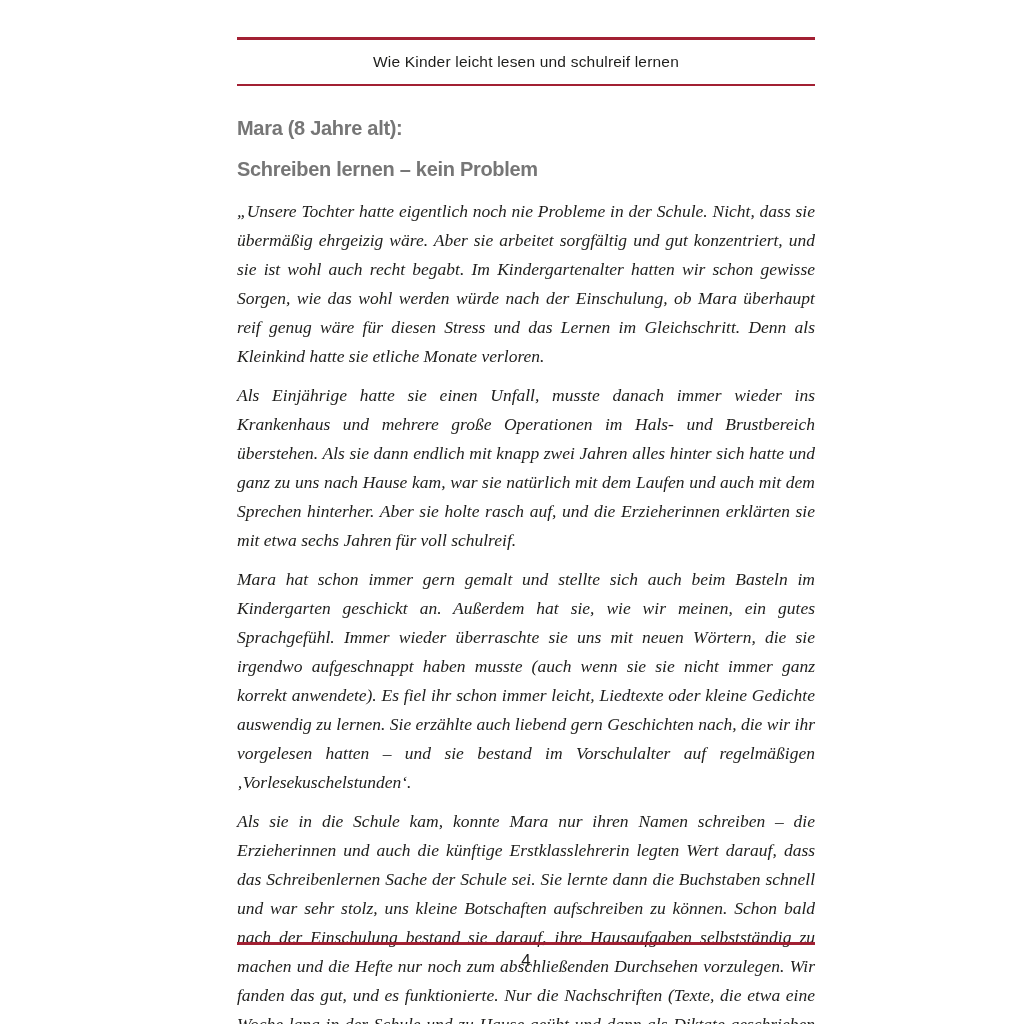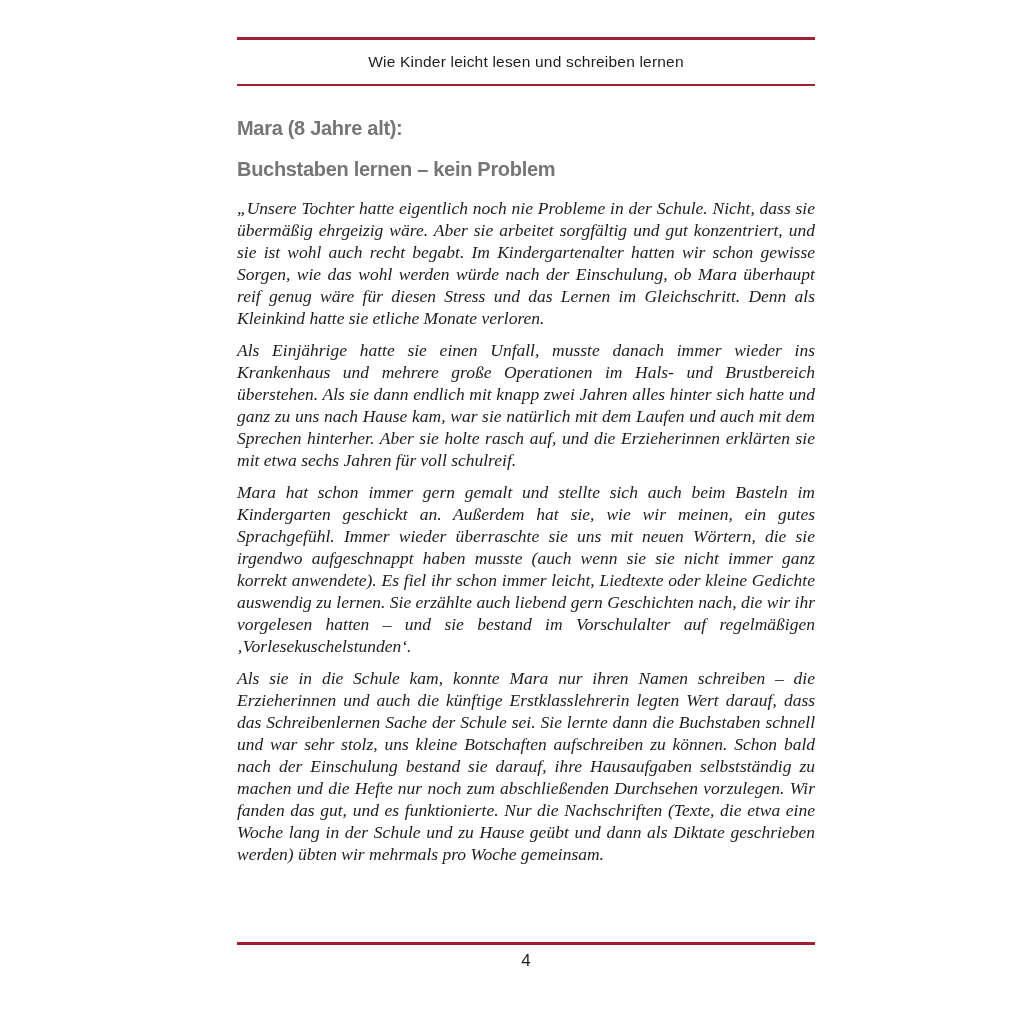--- a/index.html
+++ b/index.html
@@ -54,21 +54,21 @@
     position: absolute;
     left: 237px;
     width: 578px;
     top: 197px;
   }
   .body-text p {
     margin: 0 0 10px 0;
     font-family: "Liberation Serif", serif;
     font-style: italic;
     font-size: 17.5px;
-    line-height: 22px;
+    line-height: 29px;
     text-align: justify;
     color: #1d1d1b;
   }
 
   .page-number {
     position: absolute;
     left: 237px;
     width: 578px;
     top: 951px;
     text-align: center;
@@ -76,27 +76,27 @@
     color: #1d1d1b;
   }
 </style>
 </head>
 <body>
 
 <div class="page">
 
   <div class="rule rule-top"></div>
 
-  <div class="running-header">Wie Kinder leicht lesen und schreiben lernen</div>
+  <div class="running-header">Wie Kinder leicht lesen und schulreif lernen</div>
 
   <div class="rule rule-header"></div>
 
   <h1 class="chapter-title">
     <span class="title-line">Mara (8 Jahre alt):</span>
-    <span class="title-line">Buchstaben lernen – kein Problem</span>
+    <span class="title-line">Schreiben lernen – kein Problem</span>
   </h1>
 
   <div class="body-text">
     <p>„Unsere Tochter hatte eigentlich noch nie Probleme in der Schule. Nicht, dass sie übermäßig ehrgeizig wäre. Aber sie arbeitet sorgfältig und gut konzentriert, und sie ist wohl auch recht begabt. Im Kindergartenalter hatten wir schon gewisse Sorgen, wie das wohl werden würde nach der Einschulung, ob Mara überhaupt reif genug wäre für diesen Stress und das Lernen im Gleichschritt. Denn als Kleinkind hatte sie etliche Monate verloren.</p>
     <p>Als Einjährige hatte sie einen Unfall, musste danach immer wieder ins Krankenhaus und mehrere große Operationen im Hals- und Brustbereich überstehen. Als sie dann endlich mit knapp zwei Jahren alles hinter sich hatte und ganz zu uns nach Hause kam, war sie natürlich mit dem Laufen und auch mit dem Sprechen hinterher. Aber sie holte rasch auf, und die Erzieherinnen erklärten sie mit etwa sechs Jahren für voll schulreif.</p>
     <p>Mara hat schon immer gern gemalt und stellte sich auch beim Basteln im Kindergarten geschickt an. Außerdem hat sie, wie wir meinen, ein gutes Sprachgefühl. Immer wieder überraschte sie uns mit neuen Wörtern, die sie irgendwo aufgeschnappt haben musste (auch wenn sie sie nicht immer ganz korrekt anwendete). Es fiel ihr schon immer leicht, Liedtexte oder kleine Gedichte auswendig zu lernen. Sie erzählte auch liebend gern Geschichten nach, die wir ihr vorgelesen hatten – und sie bestand im Vorschulalter auf regelmäßigen ‚Vorlesekuschelstunden‘.</p>
     <p>Als sie in die Schule kam, konnte Mara nur ihren Namen schreiben – die Erzieherinnen und auch die künftige Erstklasslehrerin legten Wert darauf, dass das Schreibenlernen Sache der Schule sei. Sie lernte dann die Buchstaben schnell und war sehr stolz, uns kleine Botschaften aufschreiben zu können. Schon bald nach der Einschulung bestand sie darauf, ihre Hausaufgaben selbstständig zu machen und die Hefte nur noch zum abschließenden Durchsehen vorzulegen. Wir fanden das gut, und es funktionierte. Nur die Nachschriften (Texte, die etwa eine Woche lang in der Schule und zu Hause geübt und dann als Diktate geschrieben werden) übten wir mehrmals pro Woche gemeinsam.</p>
   </div>
 
   <div class="rule rule-footer"></div>

